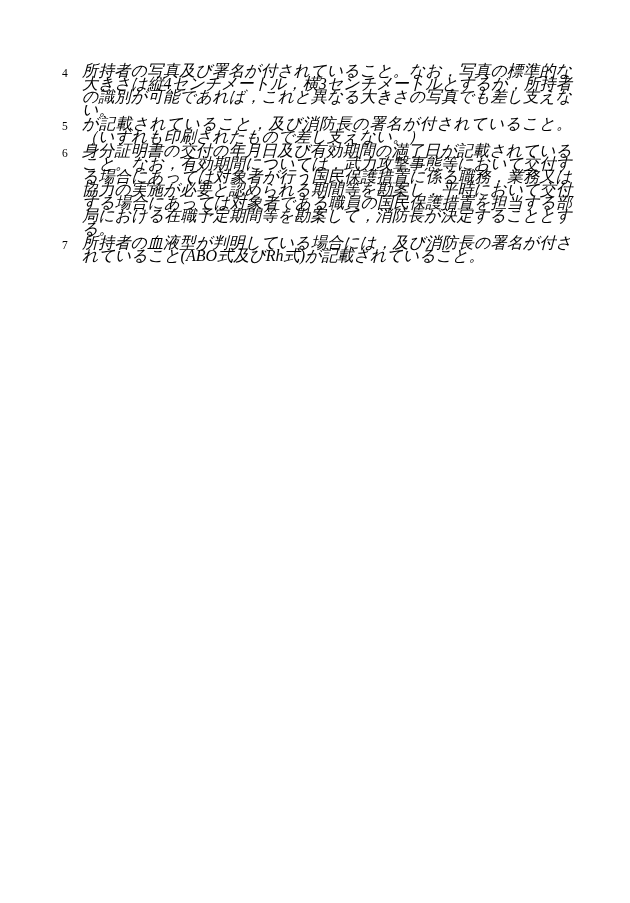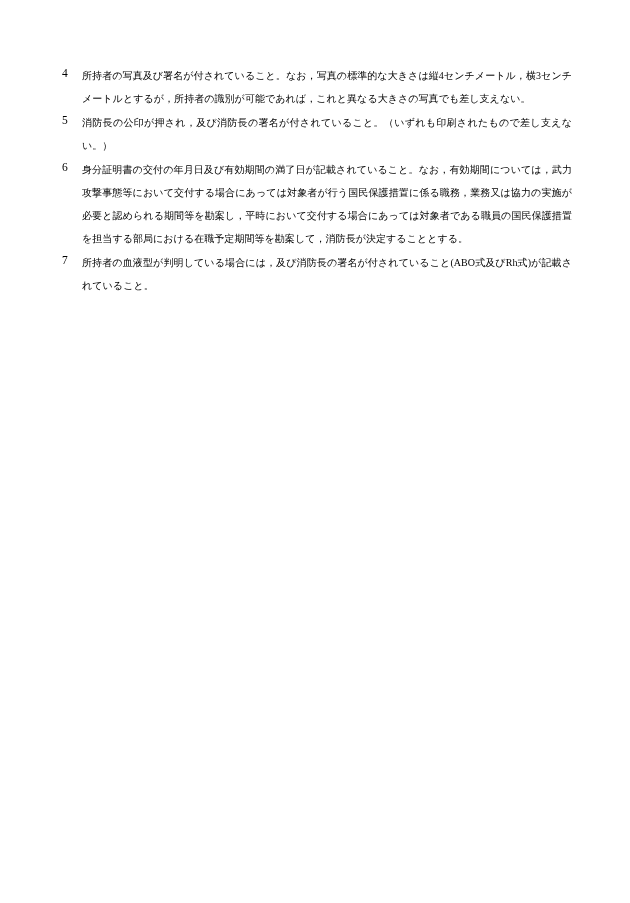--- a/index.html
+++ b/index.html
@@ -37,41 +37,42 @@
   .item-num {
     flex: 0 0 auto;
     width: 20px;
     text-align: left;
     font-size: 11.5px;
     line-height: 18.4px;
     letter-spacing: 0.1px;
   }
   .item-body {
     flex: 1 1 auto;
-    font-size: 10px;
-    line-height: 23px;
+    font-size: 16px;
+    line-height: 13px;
     text-align: justify;
     text-justify: inter-character;
     letter-spacing: 0.05px;
+    font-style: italic;
   }
 </style>
 </head>
 <body>
 
 <div class="page">
   <div class="content">
 
     <div class="item">
       <div class="item-num">4</div>
       <div class="item-body">所持者の写真及び署名が付されていること。なお，写真の標準的な大きさは縦4センチメートル，横3センチメートルとするが，所持者の識別が可能であれば，これと異なる大きさの写真でも差し支えない。</div>
     </div>
 
     <div class="item">
       <div class="item-num">5</div>
-      <div class="item-body">消防長の公印が押され，及び消防長の署名が付されていること。（いずれも印刷されたもので差し支えない。）</div>
+      <div class="item-body">が記載されていること，及び消防長の署名が付されていること。（いずれも印刷されたもので差し支えない。）</div>
     </div>
 
     <div class="item">
       <div class="item-num">6</div>
       <div class="item-body">身分証明書の交付の年月日及び有効期間の満了日が記載されていること。なお，有効期間については，武力攻撃事態等において交付する場合にあっては対象者が行う国民保護措置に係る職務，業務又は協力の実施が必要と認められる期間等を勘案し，平時において交付する場合にあっては対象者である職員の国民保護措置を担当する部局における在職予定期間等を勘案して，消防長が決定することとする。</div>
     </div>
 
     <div class="item">
       <div class="item-num">7</div>
       <div class="item-body">所持者の血液型が判明している場合には，及び消防長の署名が付されていること(ABO式及びRh式)が記載されていること。</div>

